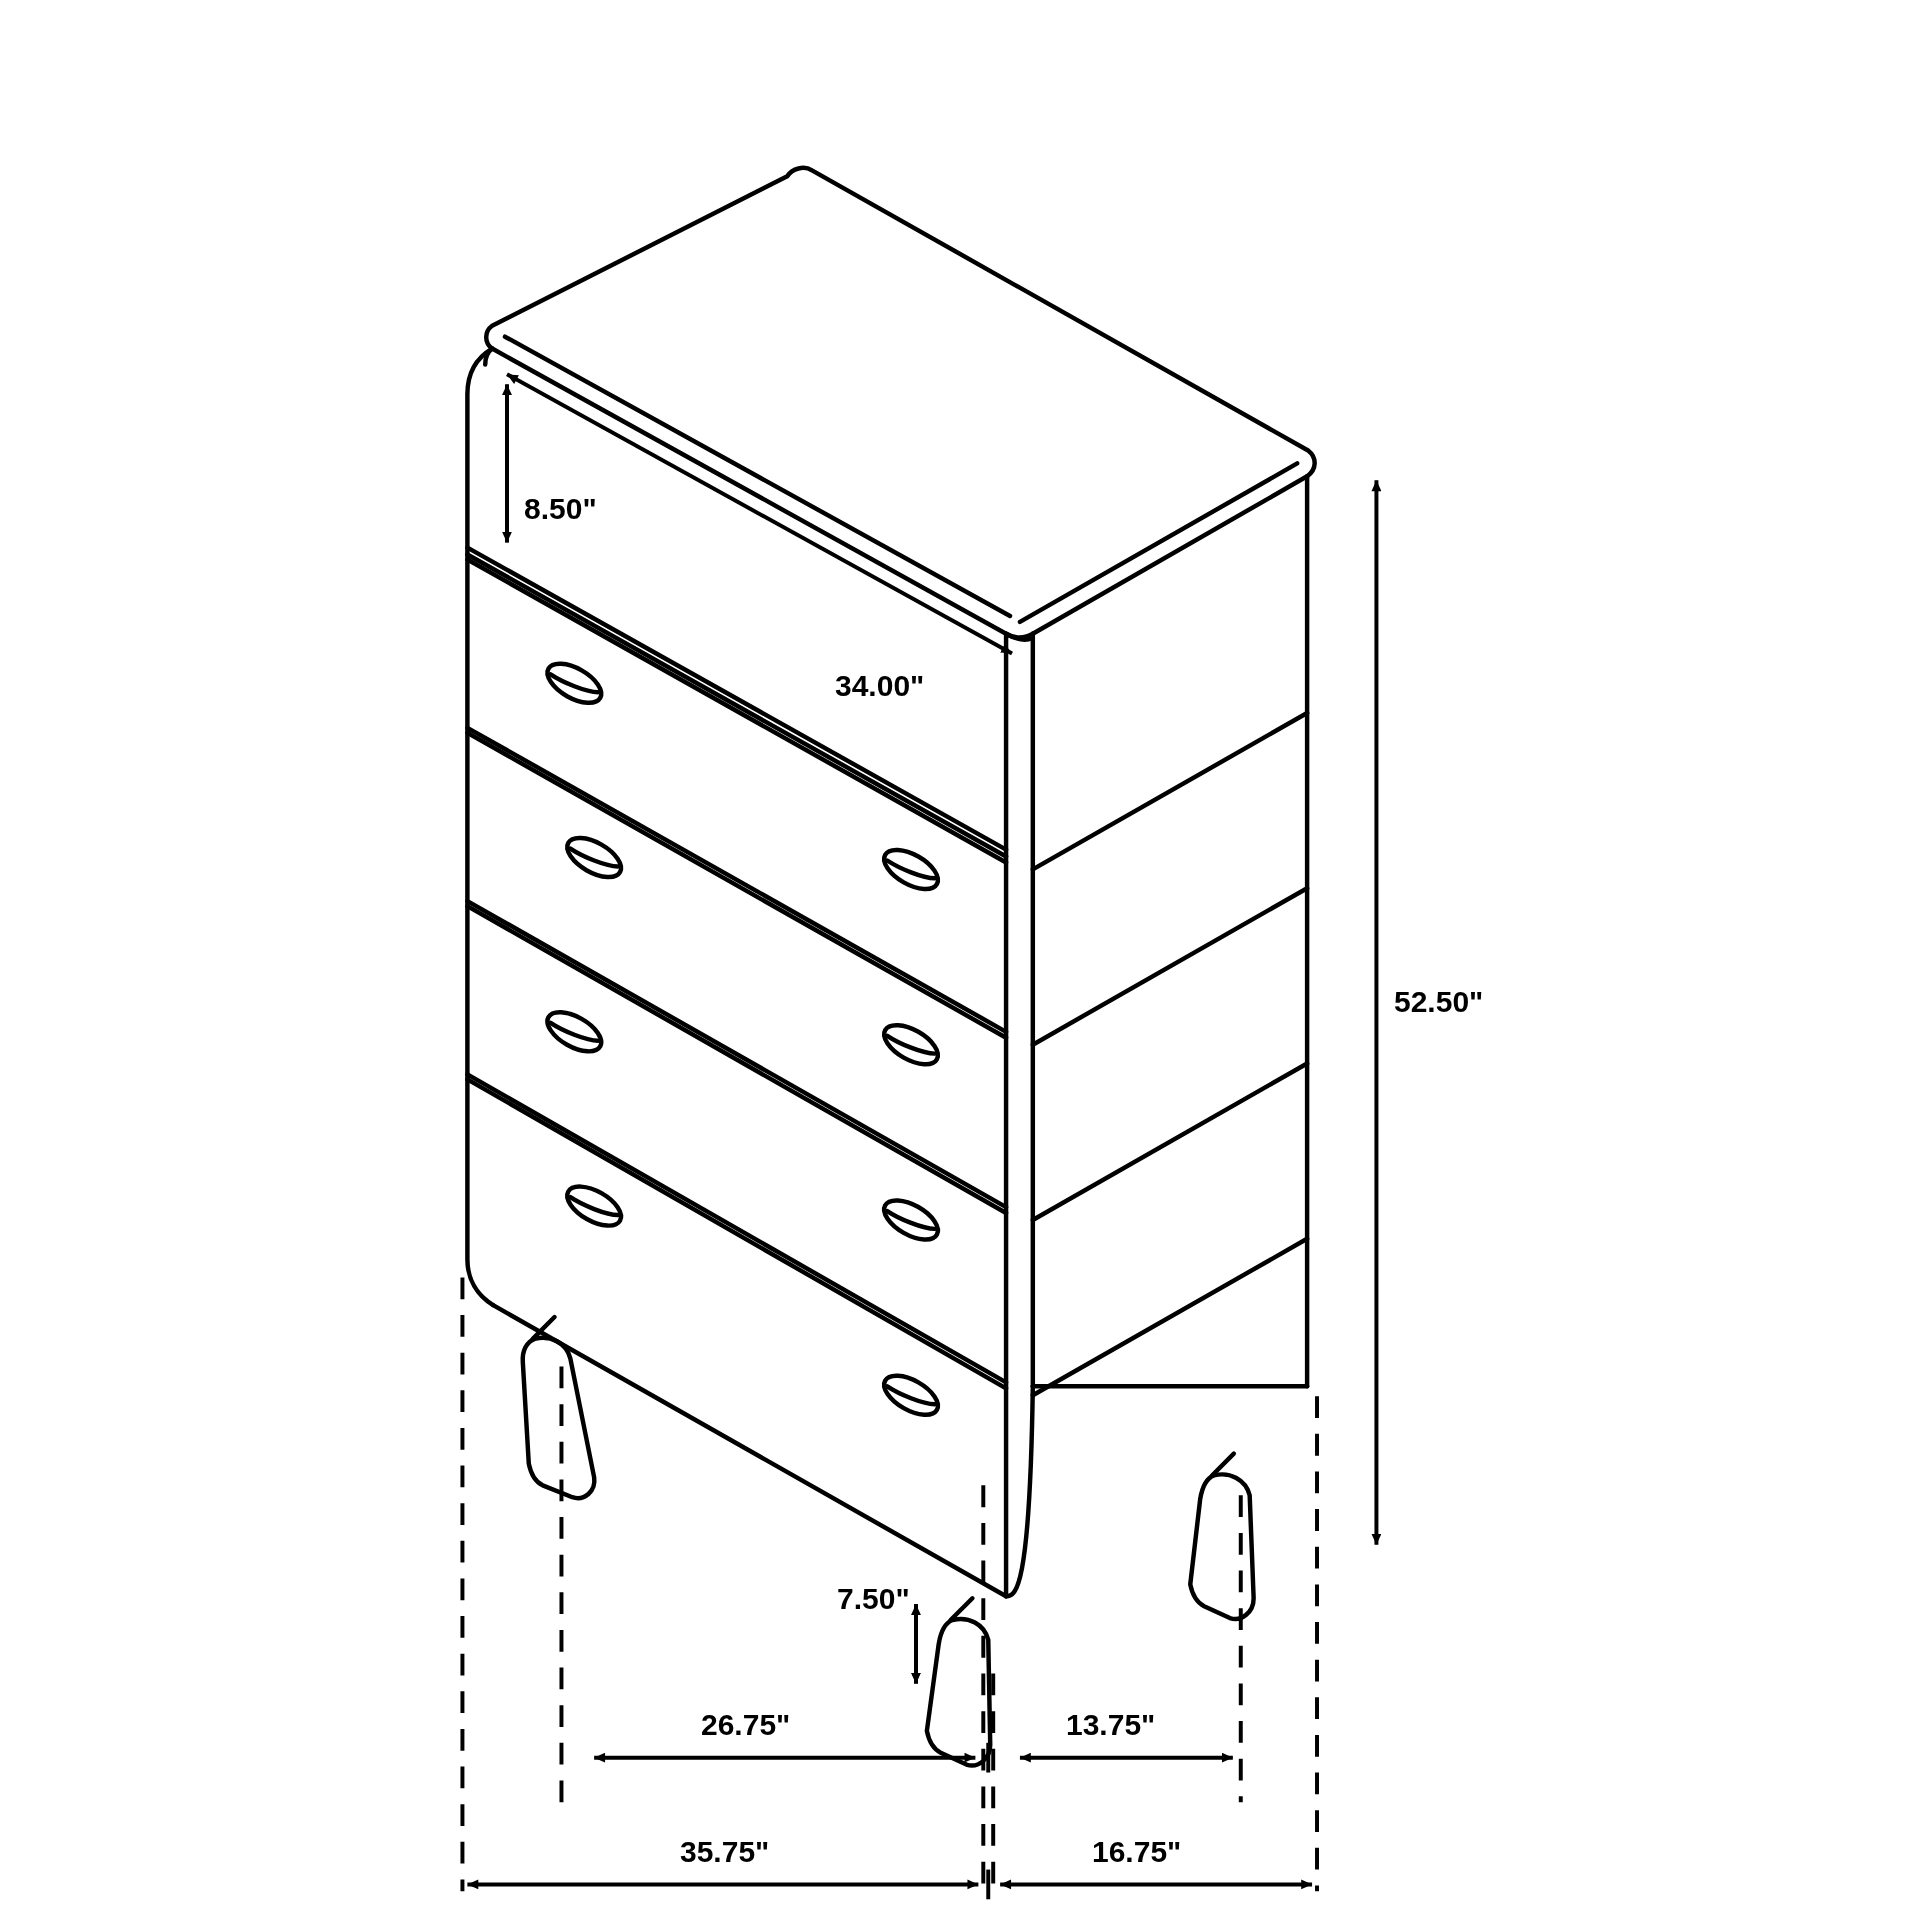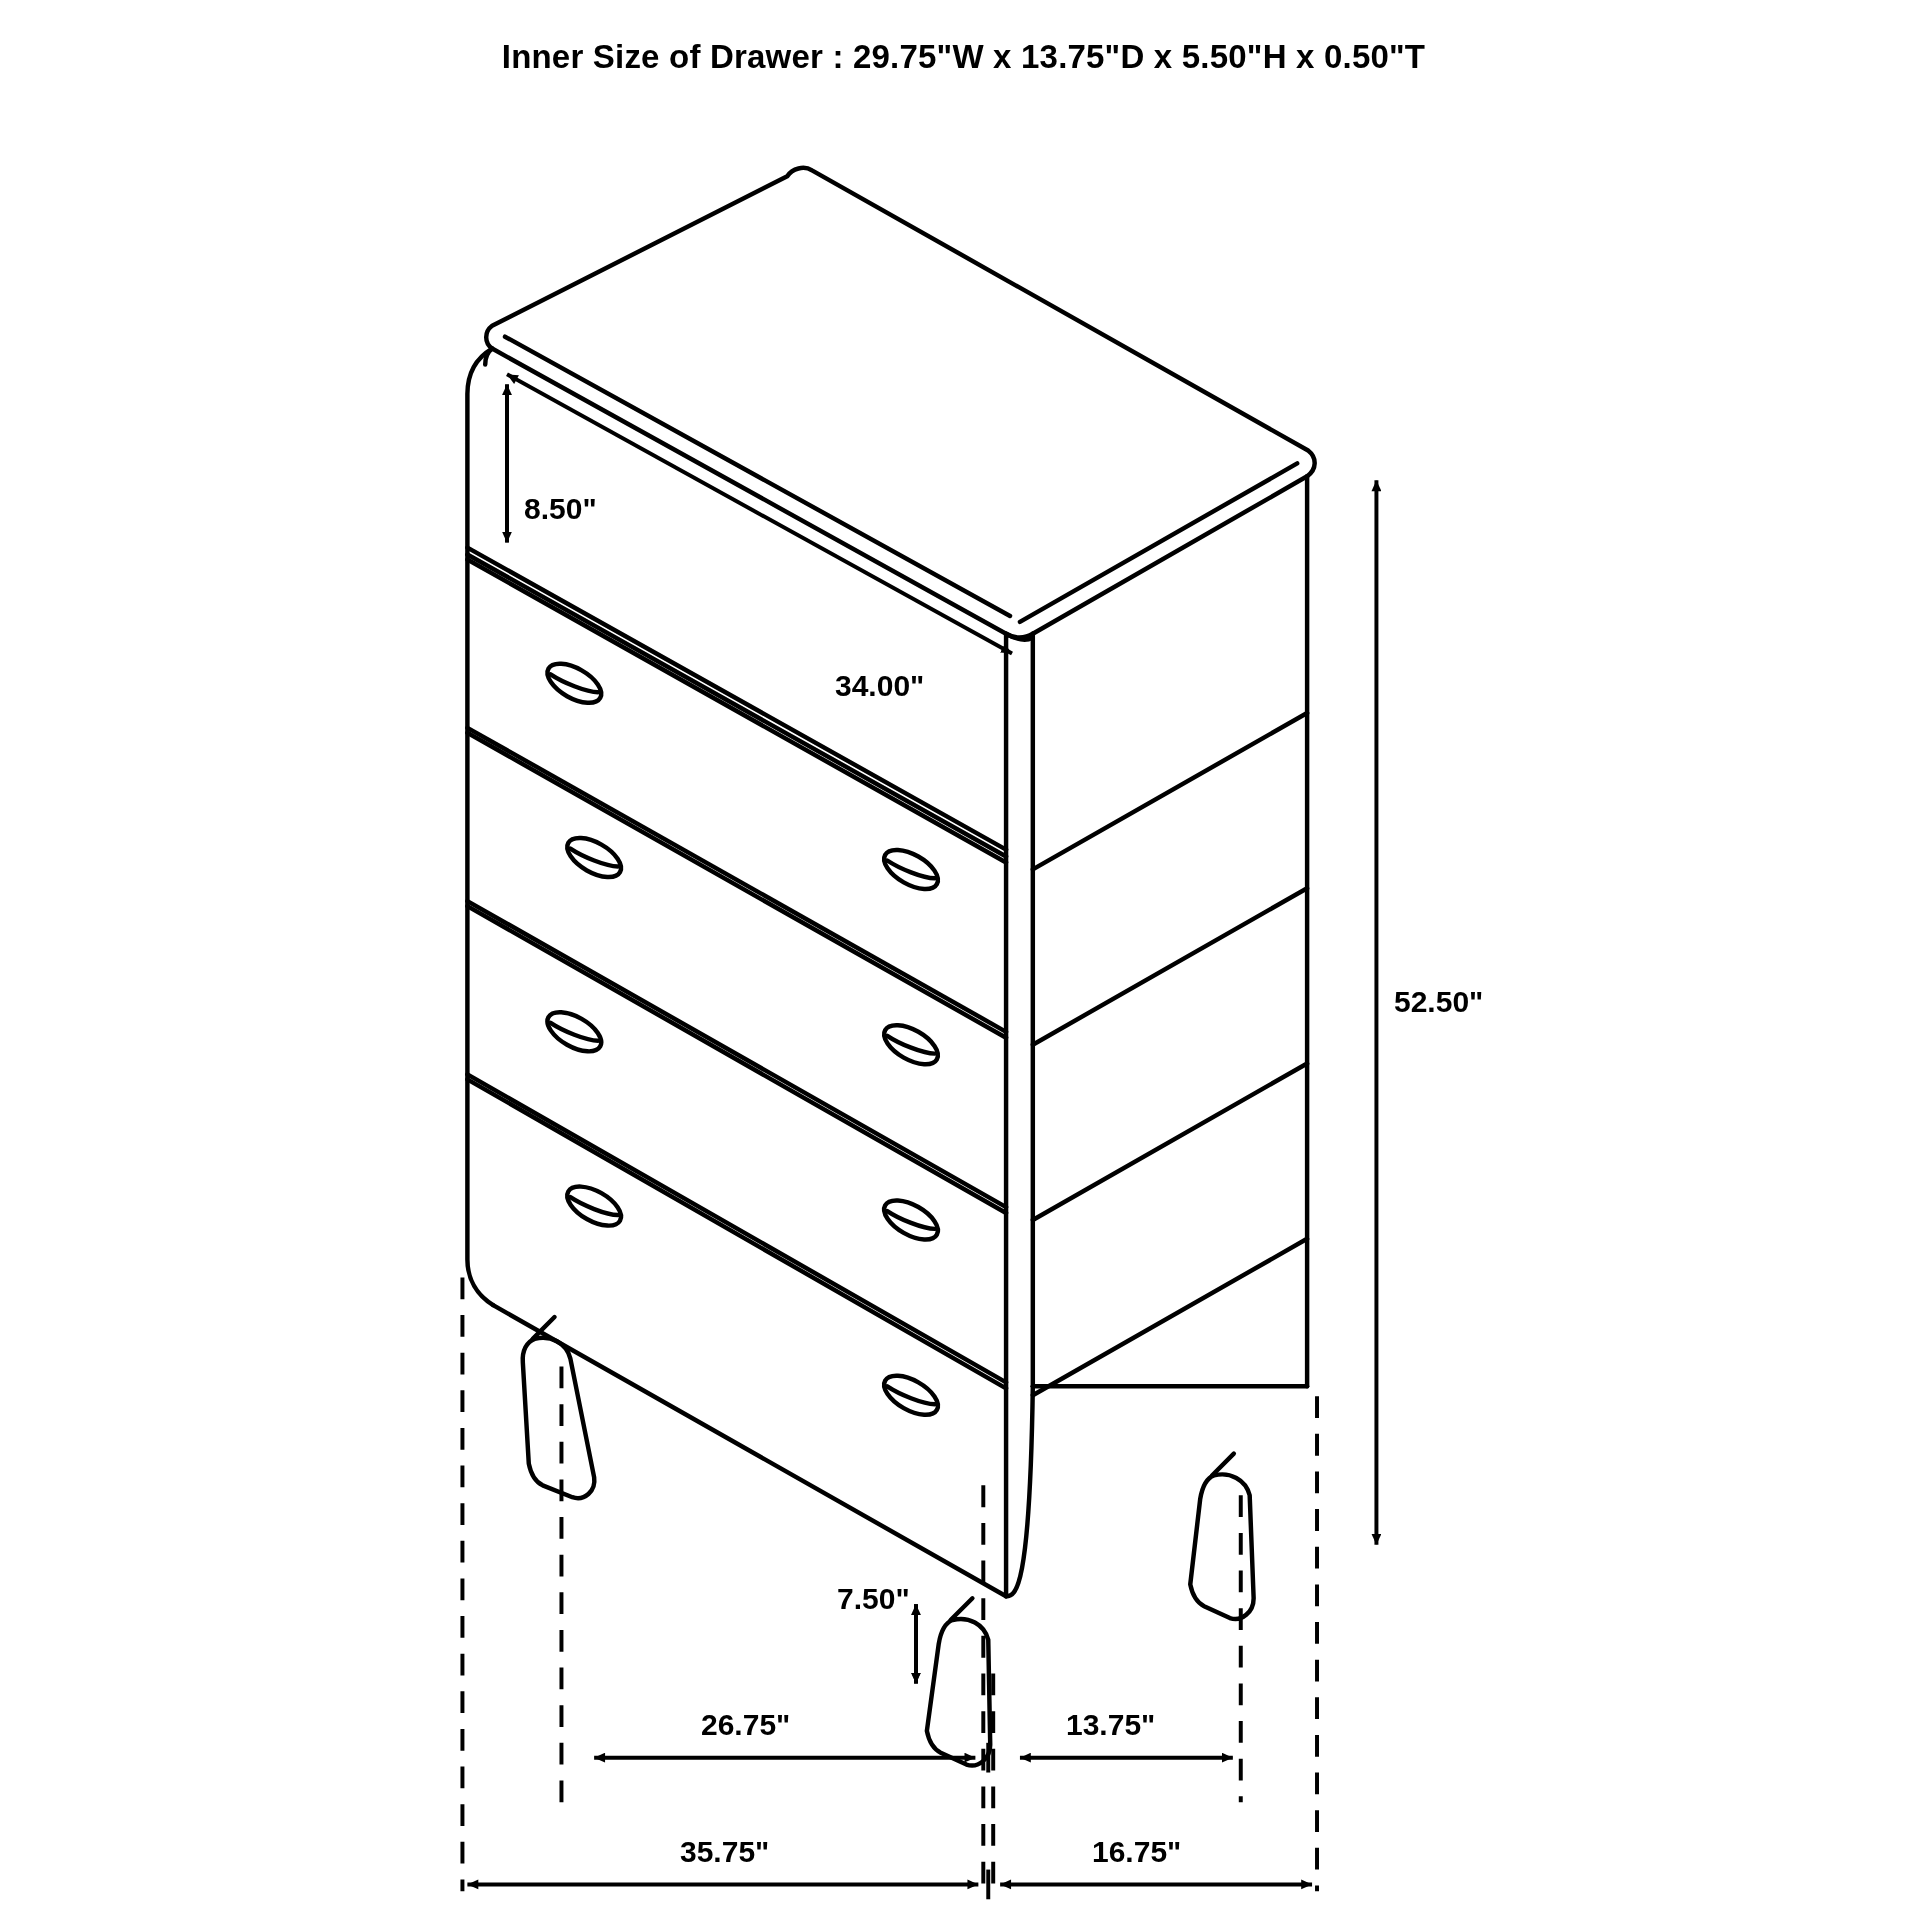--- a/index.html
+++ b/index.html
@@ -44,21 +44,20 @@
     font-size: 30px;
     font-weight: bold;
     white-space: nowrap;
   }
 </style>
 </head>
 <body>
 
 <div id="diagram-root">
 
-  <div class="title">Inner Size of Drawer : 29.75"W x 13.75"D x 5.50"H x 0.50"T</div>
 
   <svg class="drawing" viewBox="0 0 1946 1946">
     <defs>
       <marker id="arrEnd" markerWidth="14" markerHeight="14" refX="11" refY="5" orient="auto" markerUnits="userSpaceOnUse">
         <path d="M0,0 L11,5 L0,10 z" fill="#000"></path>
       </marker>
       <marker id="arrStart" markerWidth="14" markerHeight="14" refX="0" refY="5" orient="auto" markerUnits="userSpaceOnUse">
         <path d="M11,0 L0,5 L11,10 z" fill="#000"></path>
       </marker>
     </defs>

